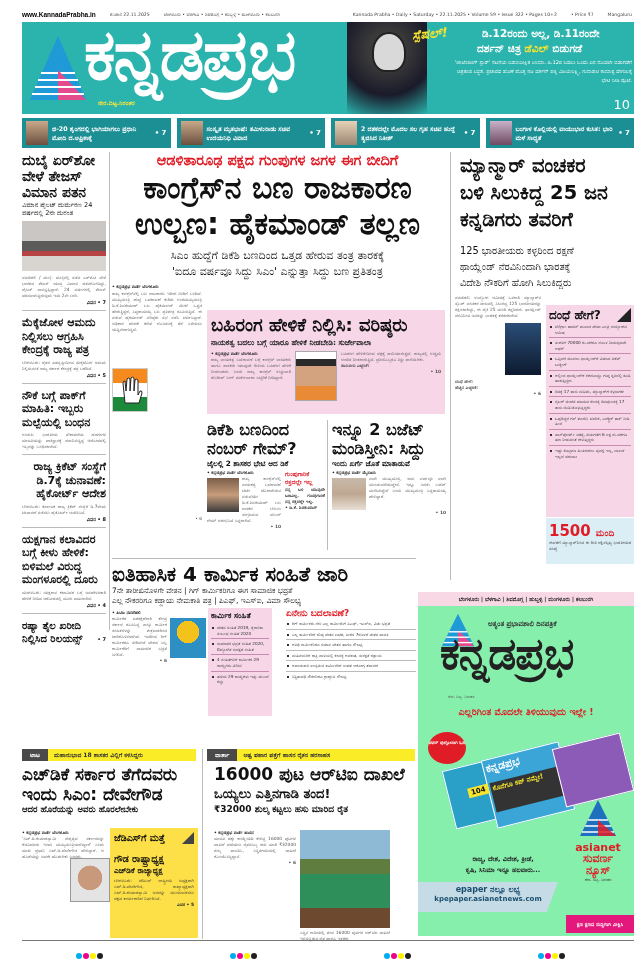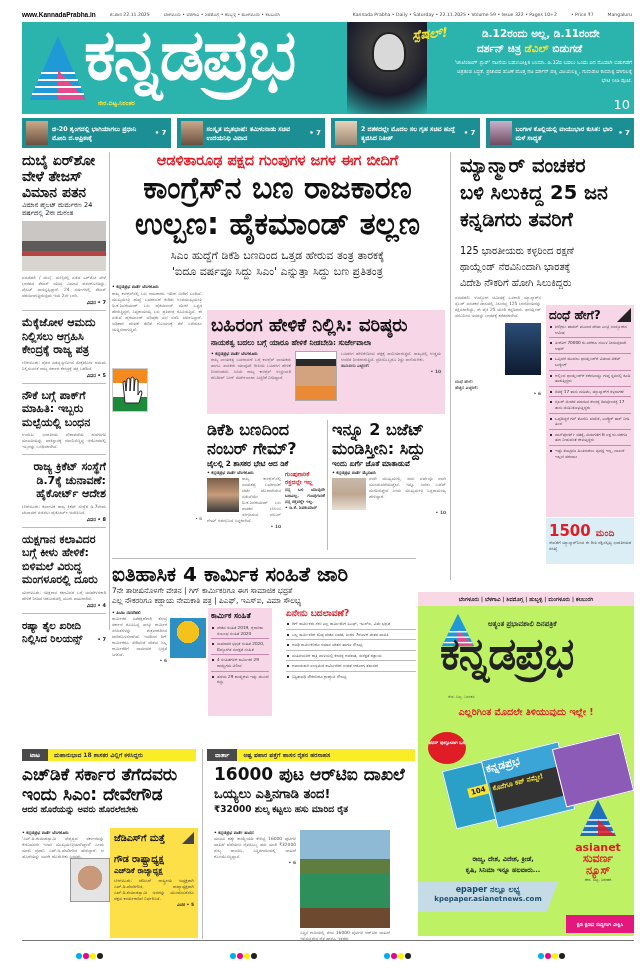--- a/index.html
+++ b/index.html
@@ -52,21 +52,21 @@
   .bullet-li { font-size: 4.2px; line-height: 5.6px; color: #333; padding: 2px 0 2px 6px; border-bottom: 1px solid #c88bb0; position: relative; }
   .bullet-li::before { content: ""; position: absolute; left: 1px; top: 4px; width: 2px; height: 2px; background: #333; }
 
   .cmyk { position: absolute; top: 953px; display: flex; gap: 1px; }
   .cmyk span { width: 6px; height: 6px; border-radius: 50%; display: inline-block; }
 
   .tagbar { position: absolute; display: flex; height: 12px; align-items: center; }
   .tagbar .tag { background: #4a4a4a; color: #fff; font-size: 6px; font-weight: bold; padding: 0 8px; height: 100%; display: flex; align-items: center; }
   .tagbar .bar { background: #fbec28; color: #333; font-size: 6px; font-weight: bold; padding: 0 6px; height: 100%; display: flex; align-items: center; flex: 1; }
 
-  .ad { position: absolute; left: 418px; top: 592px; width: 216px; height: 344px; background: #bef264; overflow: hidden; }
+  .ad { position: absolute; left: 418px; top: 592px; width: 216px; height: 344px; background: #86efac; overflow: hidden; }
   .ad .cities { background: #f8d8e4; height: 14px; font-size: 5.5px; font-weight: bold; display: flex; align-items: center; justify-content: center; color: #222; white-space: nowrap; }
   .ad .tagline-ad { position: absolute; left: 70px; top: 28px; font-size: 7px; font-weight: bold; color: #333; }
   .ad .big-logo { position: absolute; left: 22px; top: 40px; font-size: 44px; font-weight: bold; color: #222; letter-spacing: -1px; line-height: 1; }
   .ad .first-line { position: absolute; left: 0; width: 100%; top: 114px; text-align: center; color: #e01d27; font-weight: bold; font-size: 9.5px; }
   .ad .papers { position: absolute; left: 20px; top: 140px; width: 200px; height: 100px; }
   .ad .topics { position: absolute; left: 30px; top: 262px; width: 110px; font-size: 6.5px; line-height: 11px; color: #222; text-align: center; font-weight: bold; }
   .ad .epaper { position: absolute; left: 0; top: 290px; width: 140px; height: 30px; background: #c5dbe6; clip-path: polygon(0 0, 100% 0, 92% 100%, 0 100%); text-align: center; color: #1b4f6e; font-weight: bold; }
   .ad .epaper .l1 { font-size: 8px; margin-top: 3px; }
   .ad .epaper .l2 { font-size: 7px; }
   .ad .asianet { position: absolute; left: 150px; top: 206px; width: 60px; height: 110px; text-align: center; }

